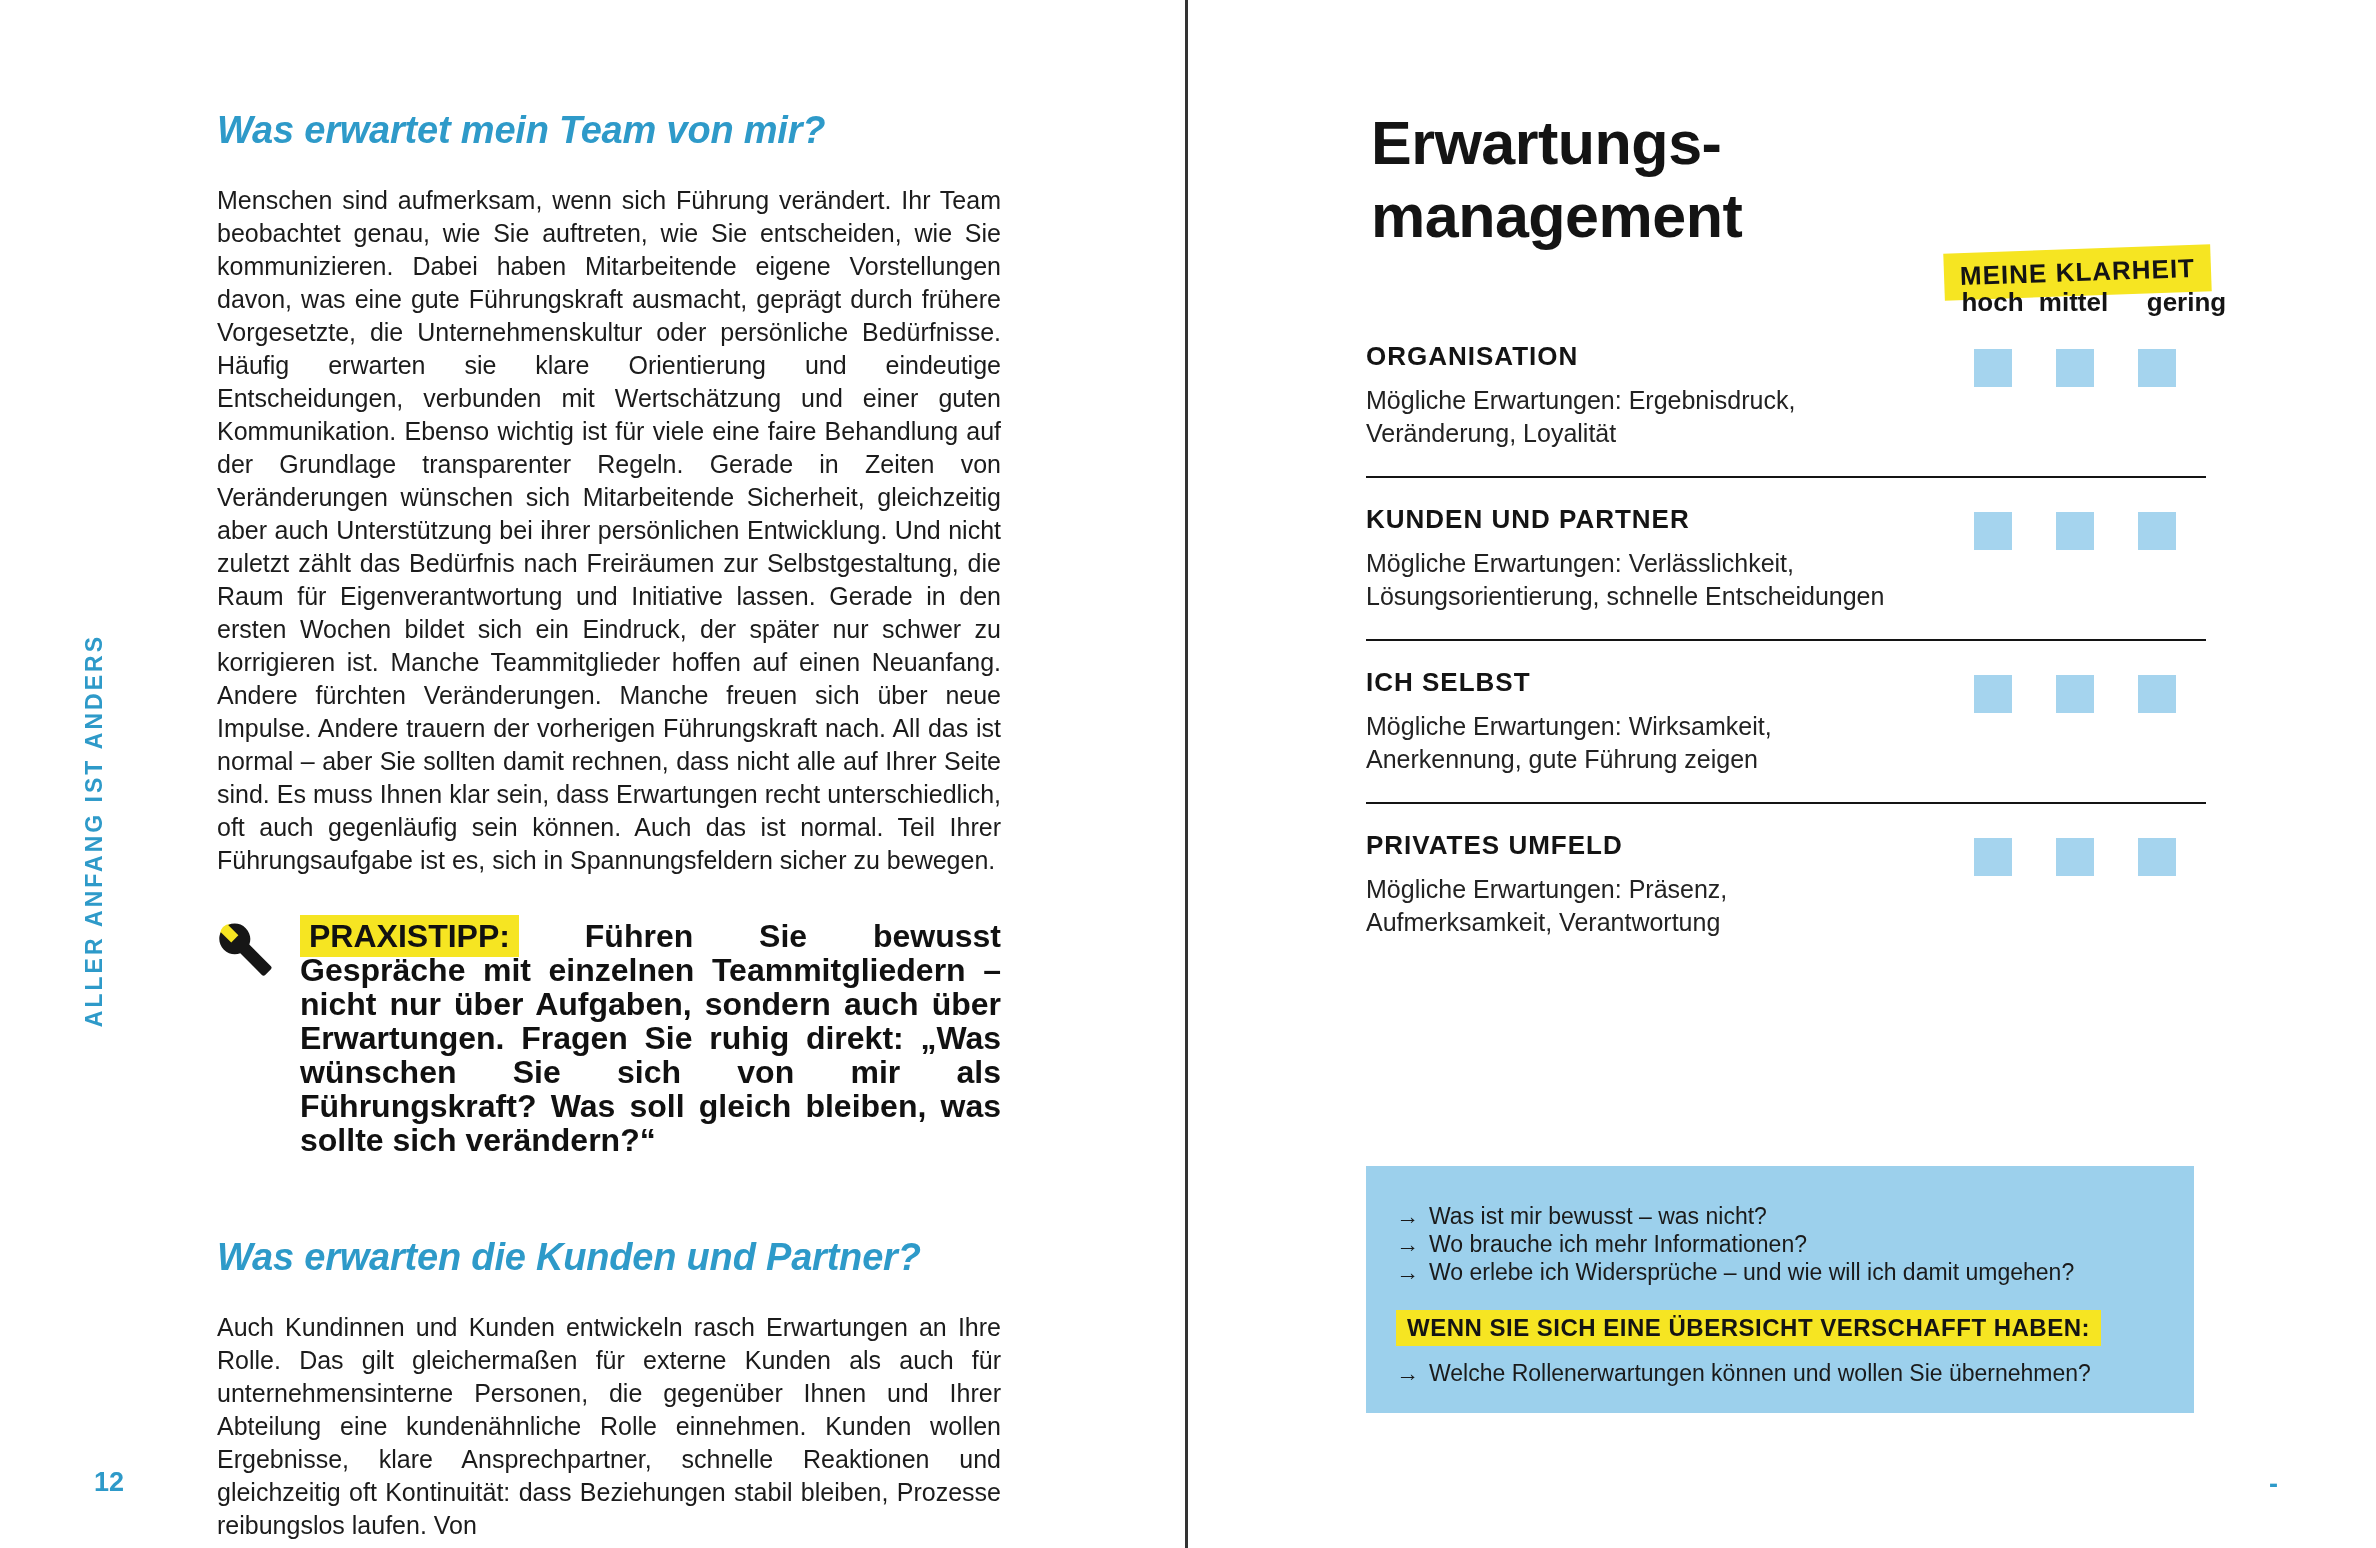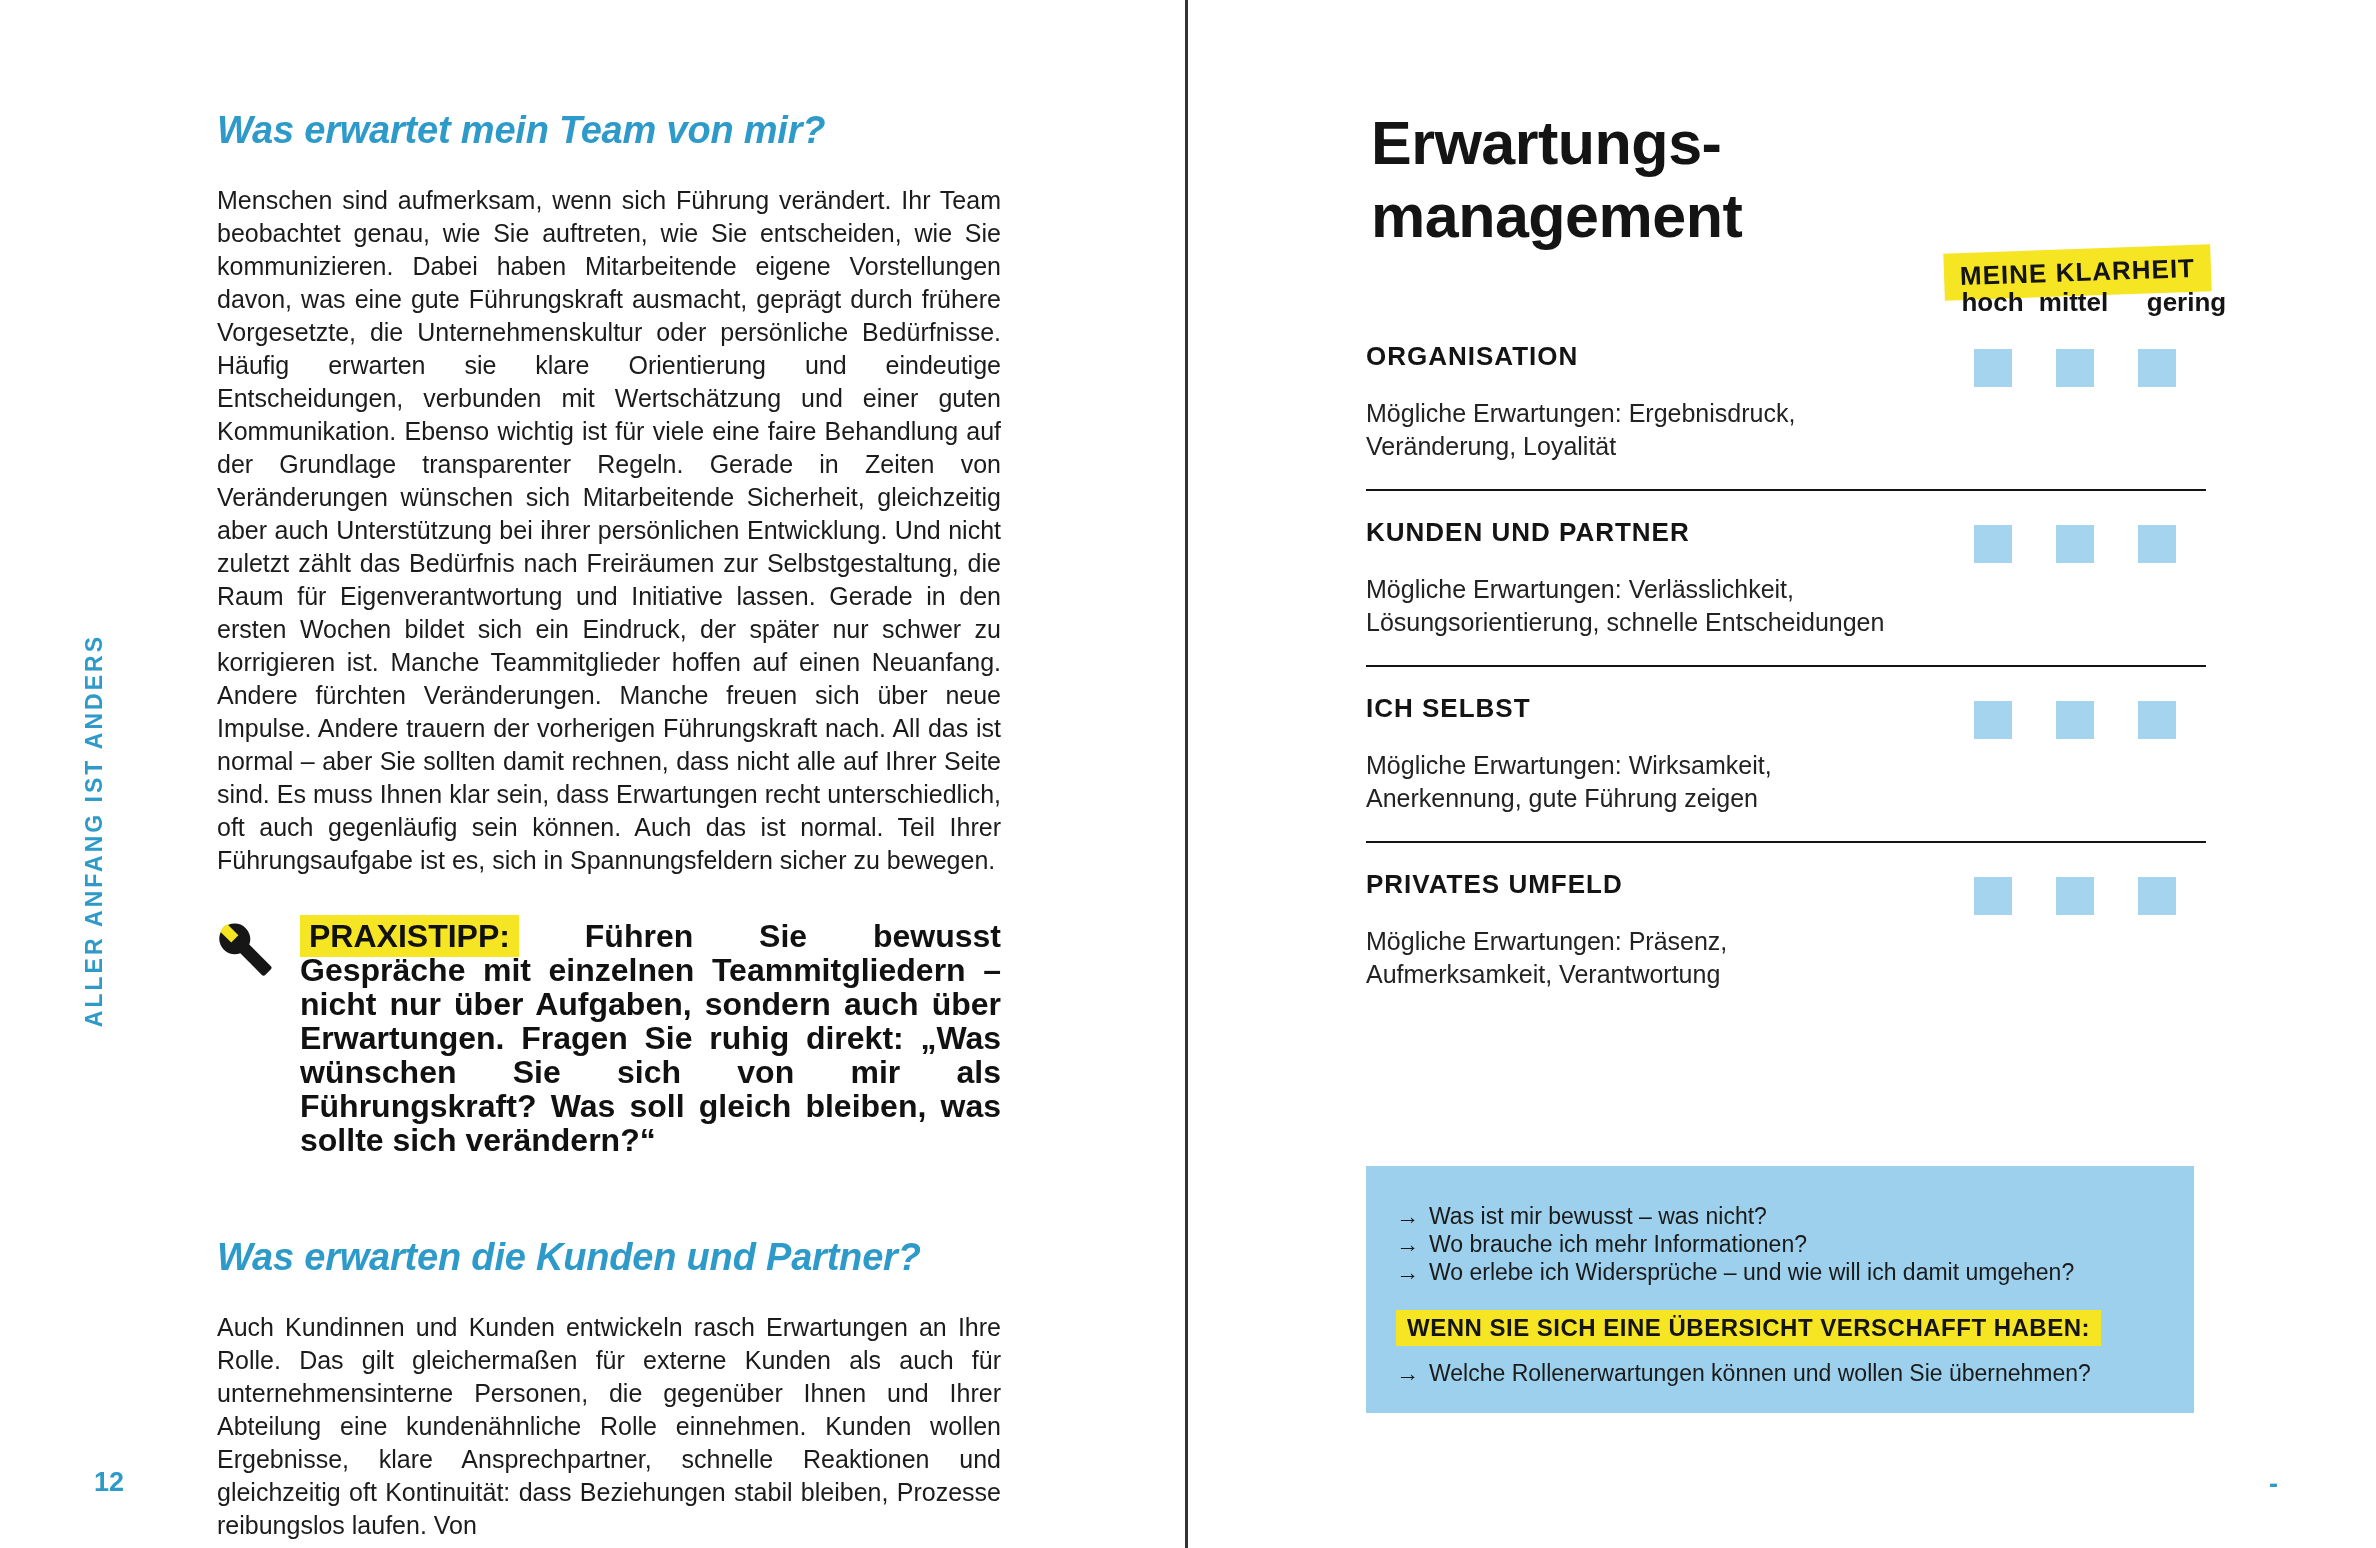--- a/index.html
+++ b/index.html
@@ -108,21 +108,21 @@
     min-height: 103px;
     box-sizing: content-box;
   }
   .row:first-child { padding-top: 6px; }
   .row:last-child { border-bottom: none; }
   .row-title {
     font-size: 26px; font-weight: bold;
     letter-spacing: 1px; color: #141414;
   }
   .row-desc {
-    margin-top: 25px;
+    margin-top: 12px;
     width: 535px;
     font-size: 25px; line-height: 33px;
     color: #222222;
   }
   .squares {
     position: absolute; left: 608px; top: 34px;
     display: flex; gap: 44px;
   }
   .row:first-child .squares { top: 14px; }
   .sq {

